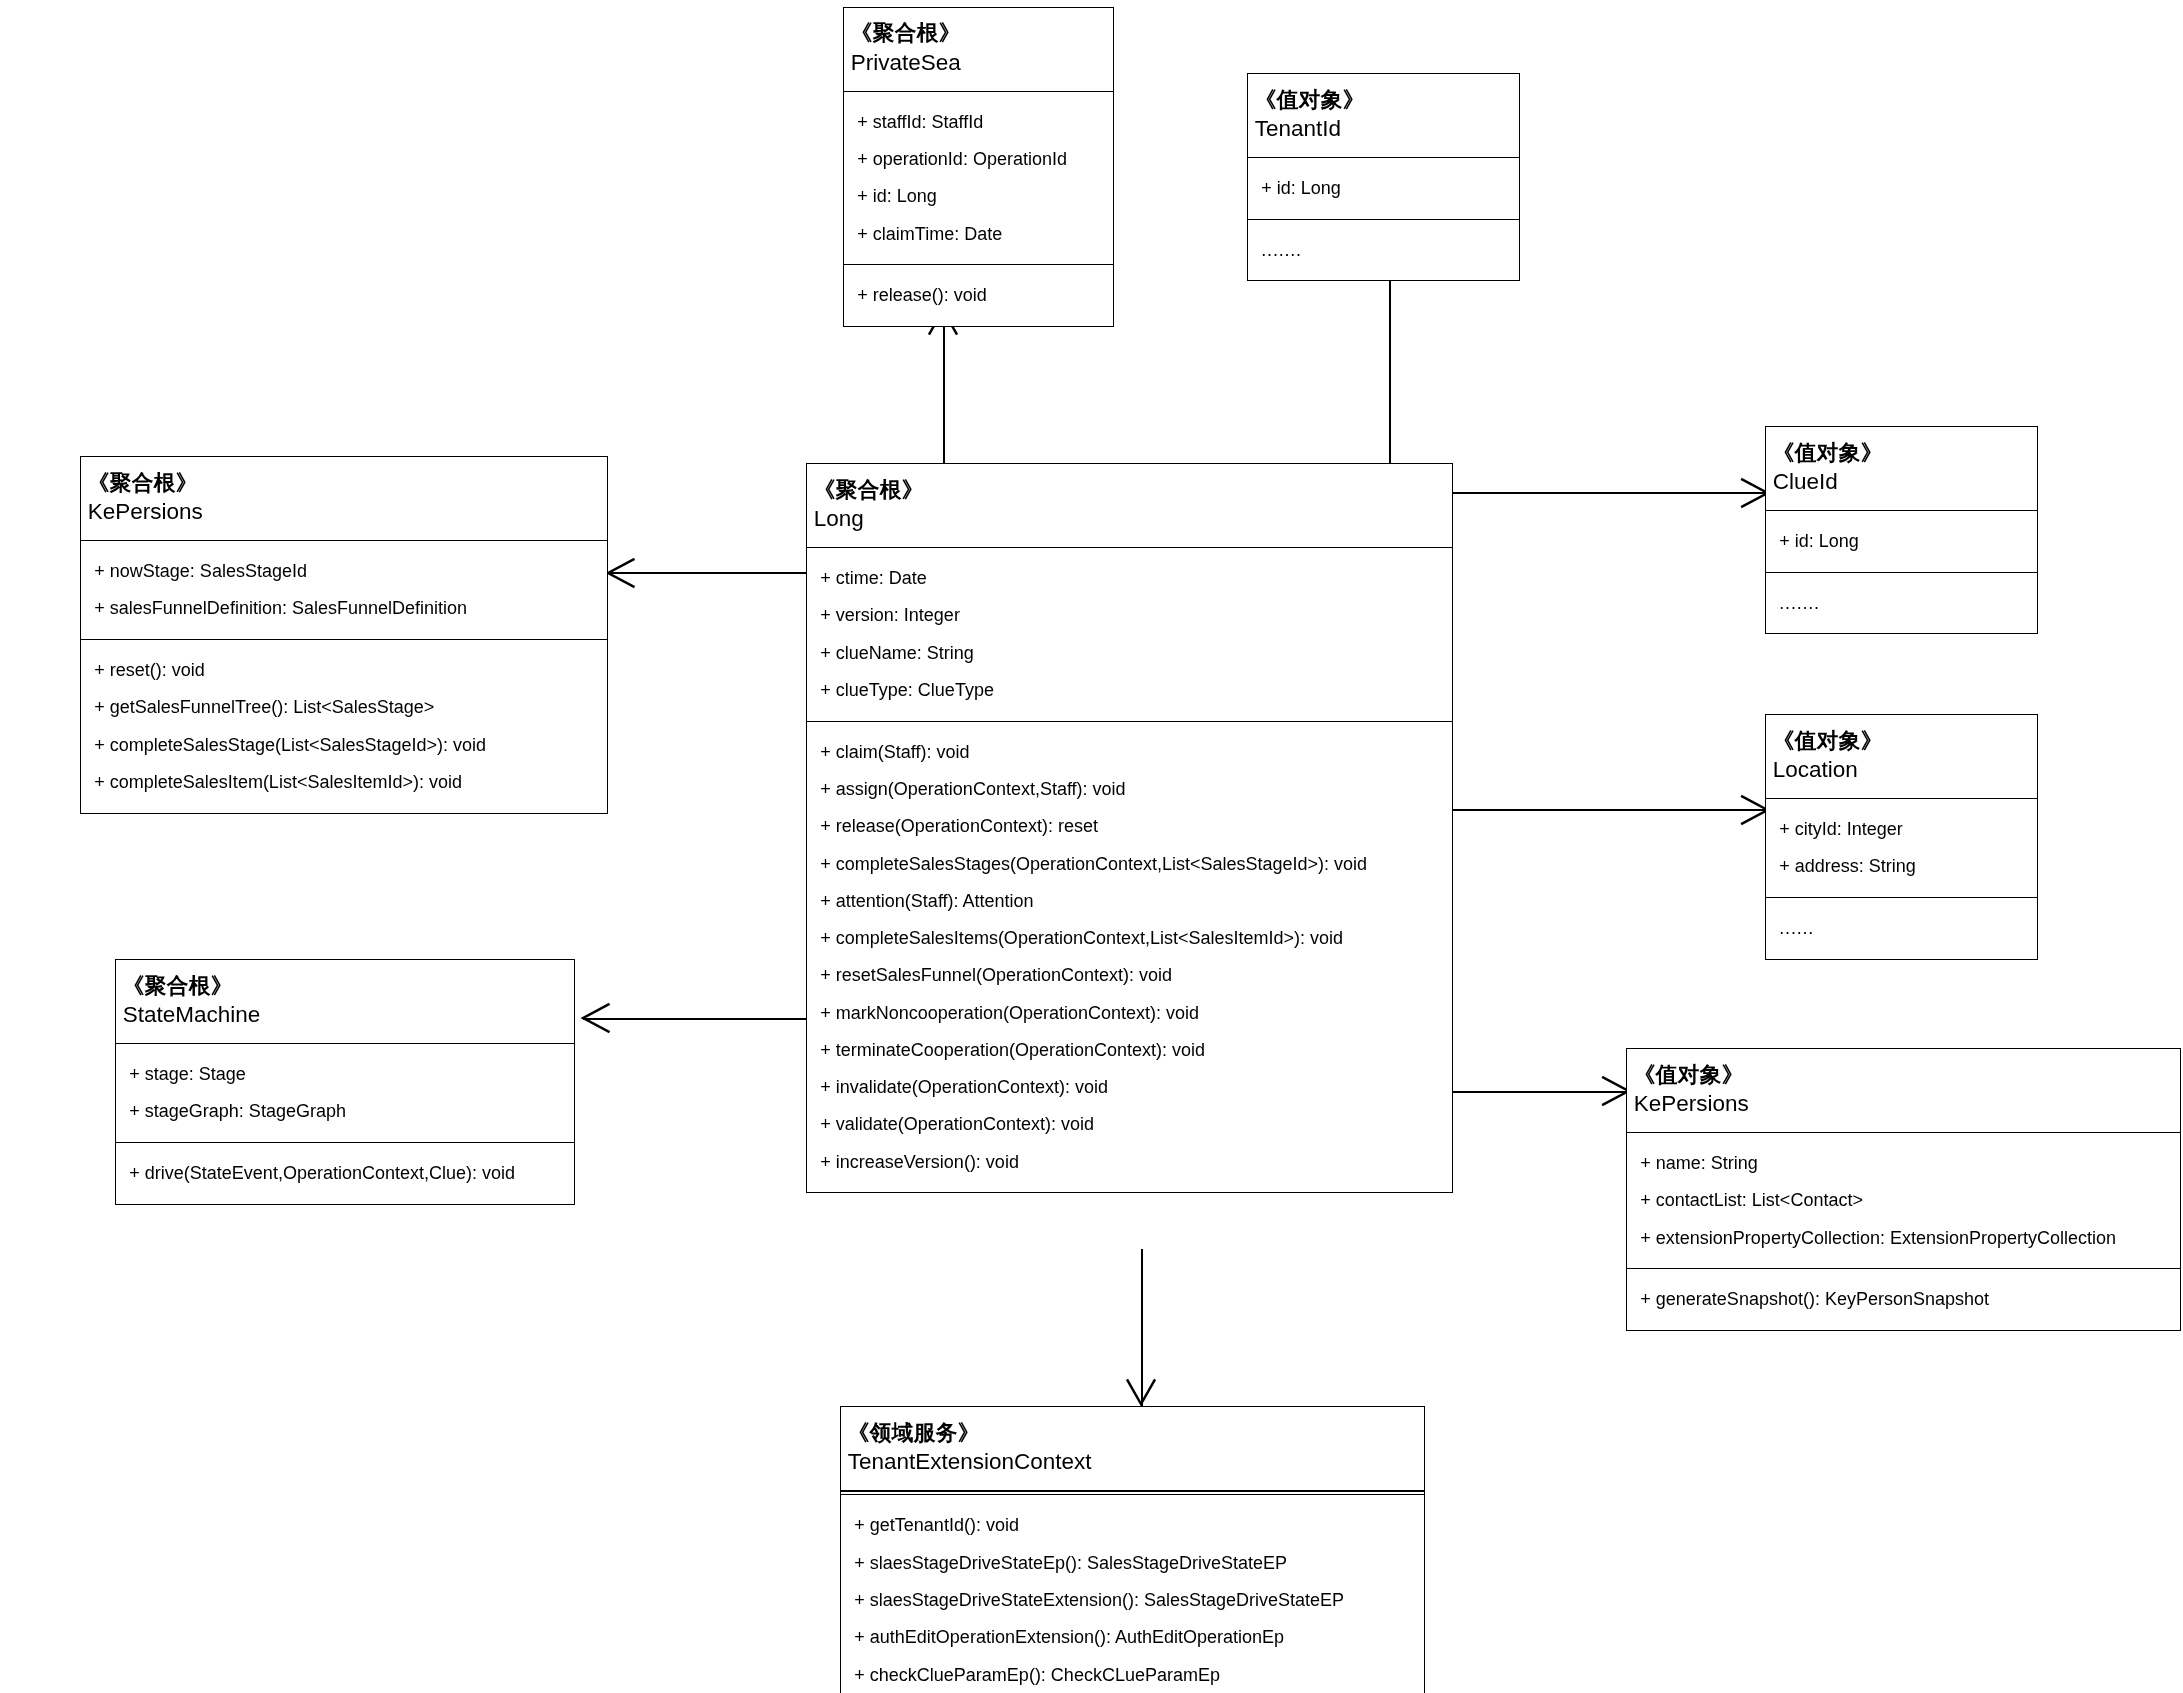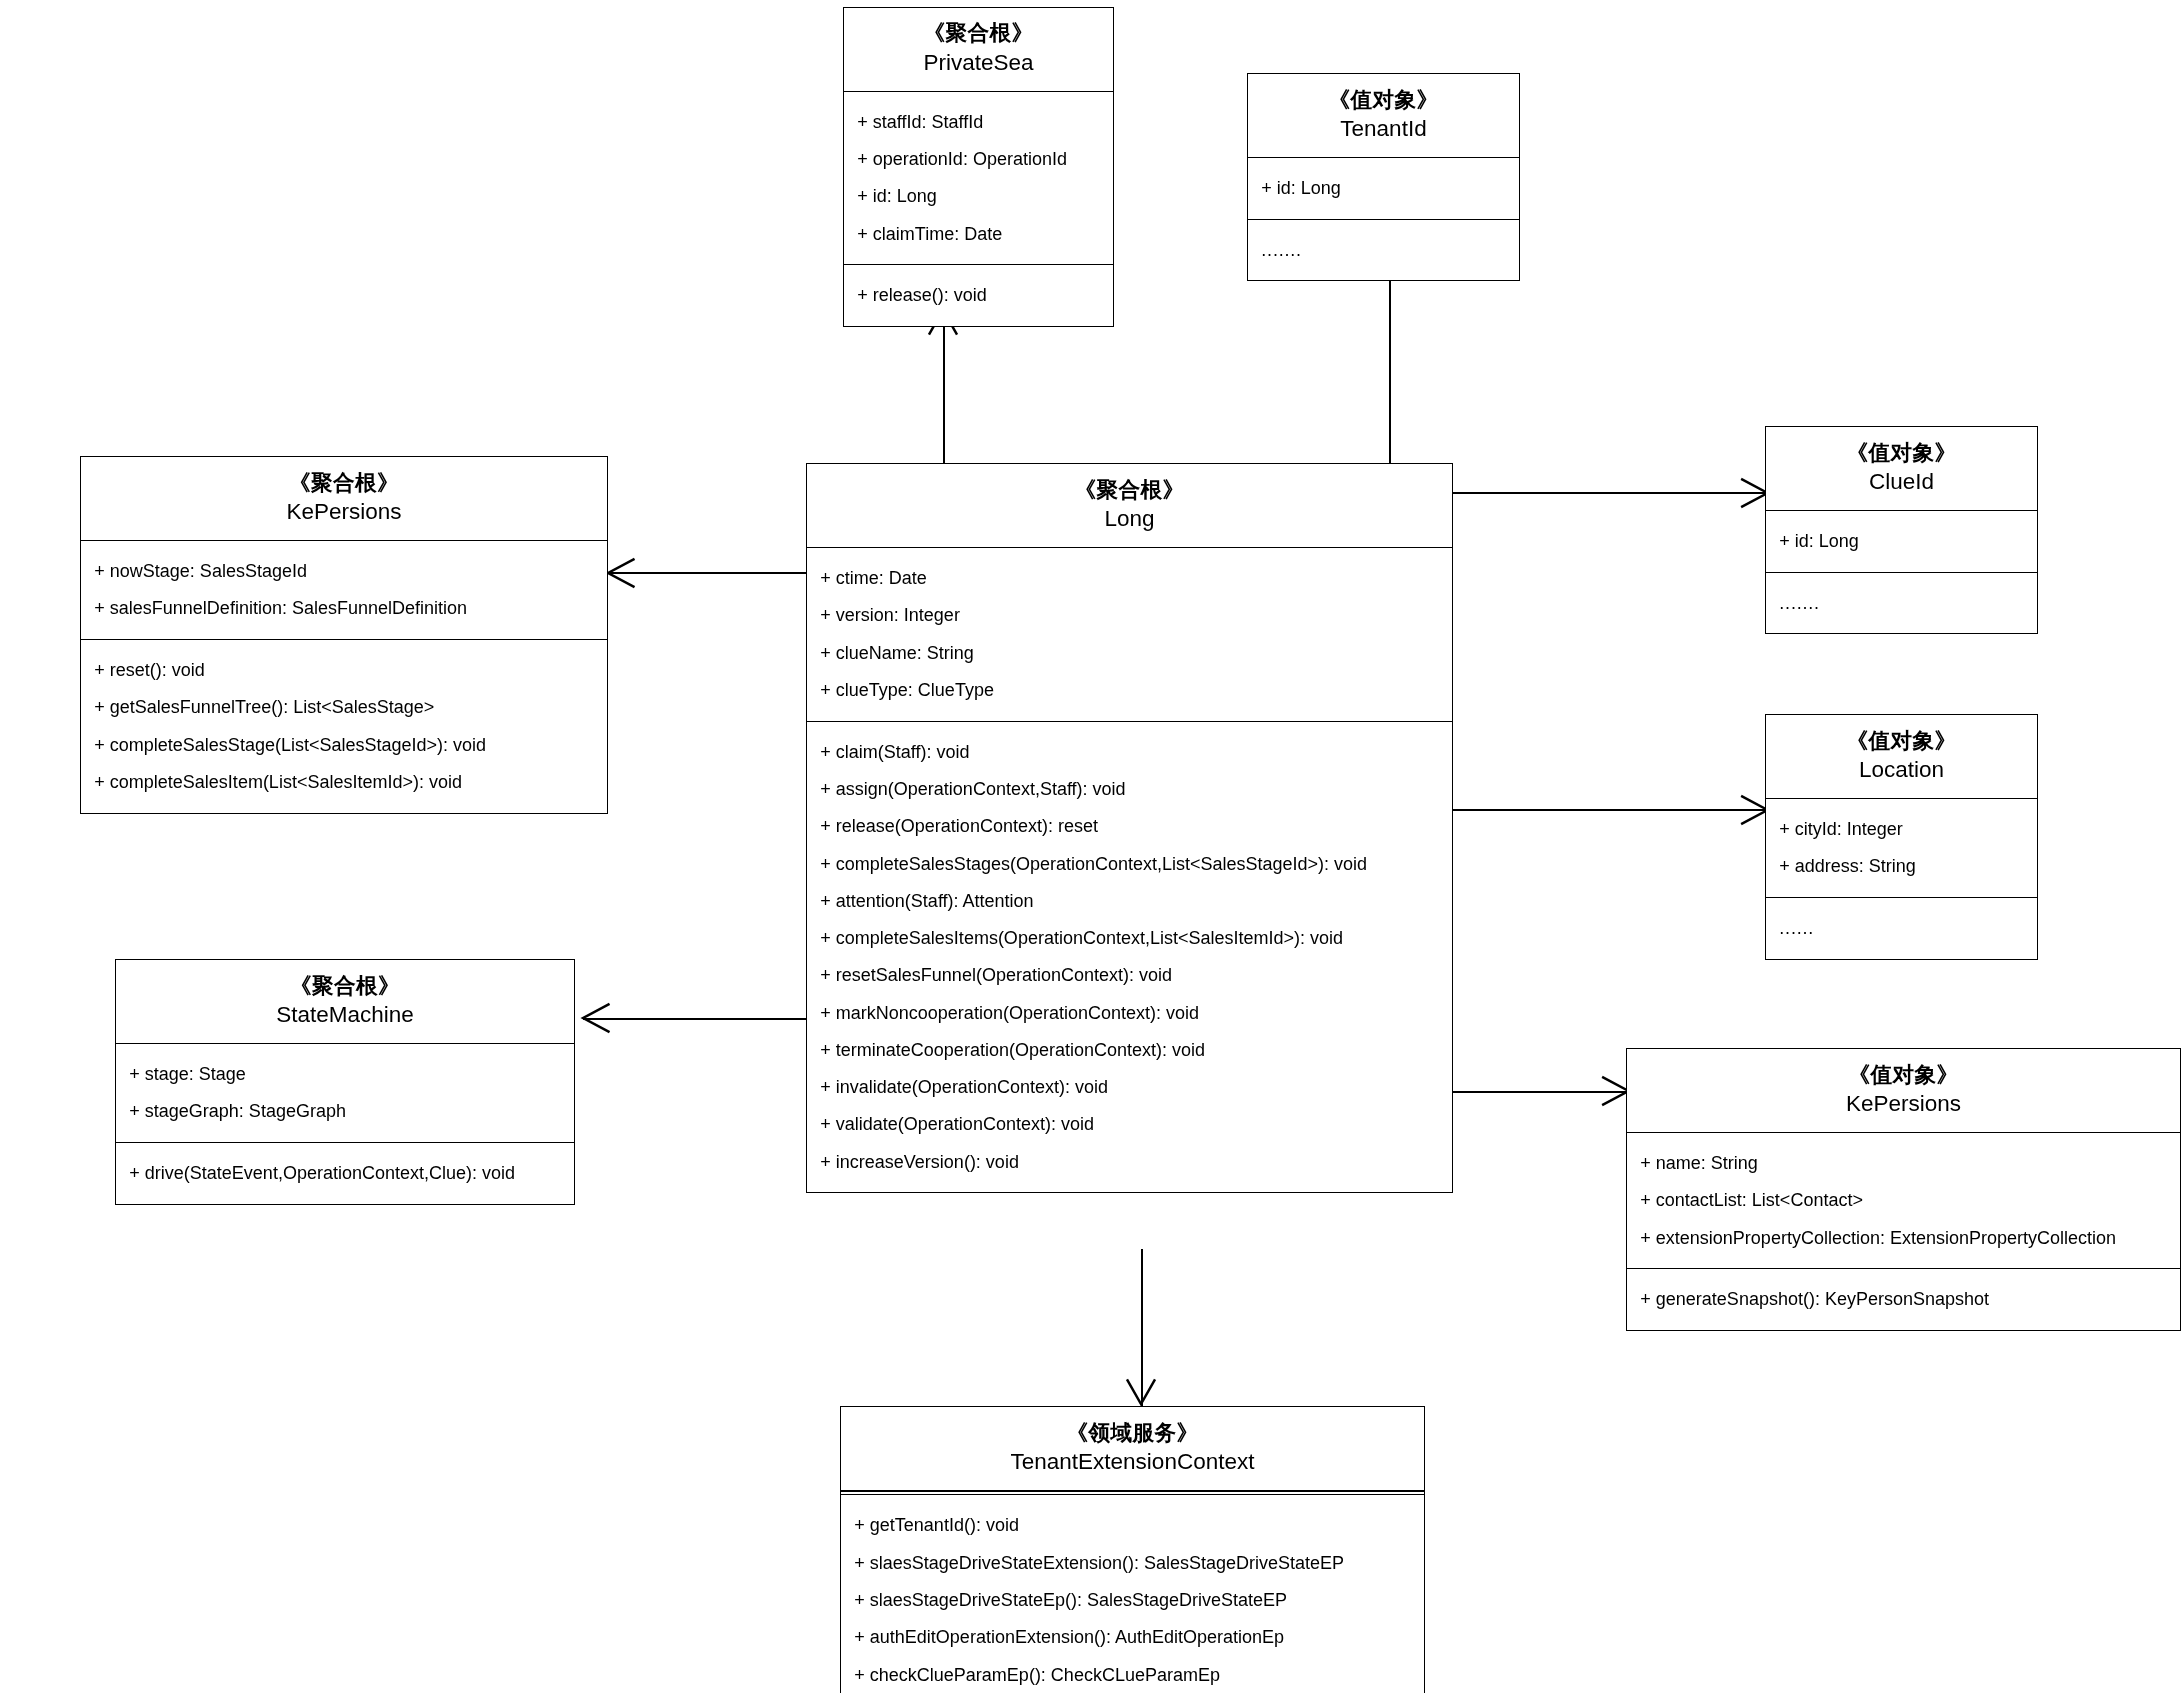--- a/index.html
+++ b/index.html
@@ -18,21 +18,20 @@
   .uml-box {
     position: absolute;
     box-sizing: border-box;
     border: 1.7px solid #000000;
     background: #ffffff;
     z-index: 5;
   }
   .uml-header {
     box-sizing: border-box;
     border-bottom: 1.7px solid #000000;
-    text-align: center;
     padding: 11.7px 6.7px 13.3px 6.7px;
     line-height: 1.32;
   }
   .stereotype {
     display: block;
     font-size: 21.6px;
     font-weight: 700;
     color: #000000;
     letter-spacing: 0.4px;
   }
@@ -258,21 +257,21 @@
   </div>
 
   <div class="uml-box" style="left:840px; top:1406px; width:585px;">
     <div class="uml-header">
       <span class="stereotype">《领域服务》</span>
       <span class="classname">TenantExtensionContext</span>
     </div>
     <div class="uml-compartment thin-gap" style="padding:0; height:3.3px;"></div>
     <div class="uml-compartment divider">
       <div class="uml-row">+ getTenantId(): void</div>
+      <div class="uml-row">+ slaesStageDriveStateEp(): SalesStageDriveStateEP</div>
       <div class="uml-row">+ slaesStageDriveStateExtension(): SalesStageDriveStateEP</div>
-      <div class="uml-row">+ slaesStageDriveStateEp(): SalesStageDriveStateEP</div>
       <div class="uml-row">+ authEditOperationExtension(): AuthEditOperationEp</div>
       <div class="uml-row">+ checkClueParamEp(): CheckCLueParamEp</div>
     </div>
   </div>
 
 </div>
 
 
 </body></html>

